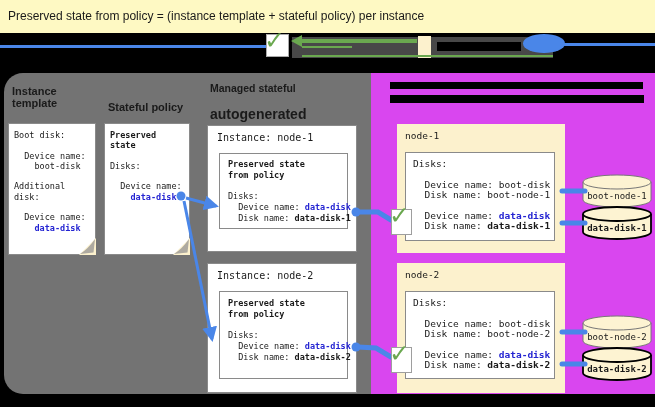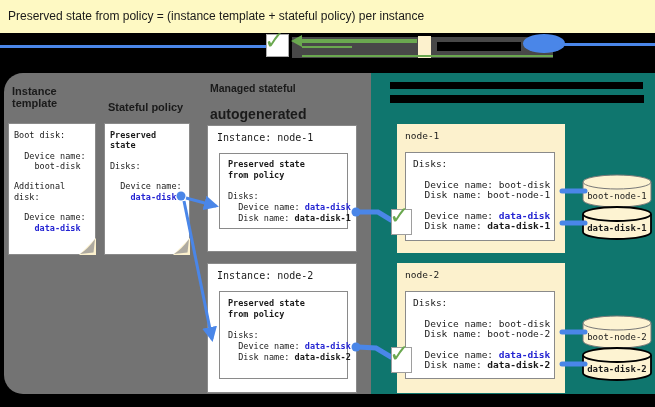--- a/index.html
+++ b/index.html
@@ -8,21 +8,21 @@
   .abs{position:absolute;}
   .pre{white-space:pre;}
   .sans{font-family:"Liberation Sans",sans-serif;color:#1a1a1a;}
   .mono{font-family:"DejaVu Sans Mono","Liberation Mono",monospace;color:#1a1a1a;}
   .b{font-weight:bold;}
   .hl{color:#2424d2;font-weight:bold;text-align:right;}
   .whitebox{position:absolute;background:#fff;border:1px solid #8a8a8a;box-sizing:border-box;}
   .titlebar{position:absolute;left:0;top:0;width:655px;height:33px;background:#fef9c3;}
   .legend{position:absolute;left:0;top:33px;width:655px;height:40px;background:#000;}
   .mig-panel{position:absolute;left:4px;top:73px;width:392px;height:321px;background:#737373;border-radius:19px;}
-  .proj-panel{position:absolute;left:371px;top:73px;width:284px;height:321px;background:#0f766e;}
+  .proj-panel{position:absolute;left:371px;top:73px;width:284px;height:321px;background:#d946ef;}
   .creambox{position:absolute;background:#fcf1cd;}
   .redact{position:absolute;background:#000;}
   .check-badge{position:absolute;width:21px;height:26px;background:#fff;border:1px solid #9e9e9e;
                box-sizing:border-box;z-index:10;}
   .check-glyph{position:absolute;left:-3px;top:-7px;font-size:25px;font-weight:bold;color:#6aa84f;
                font-family:"DejaVu Sans",sans-serif;line-height:1;}
   .doc-text{font-size:8.5px;line-height:10.3px;}
   .mi-title{font-size:10px;}
   .mi-text{font-size:8.5px;line-height:10.8px;}
   .vm-text{font-size:9.5px;line-height:10.4px;}

